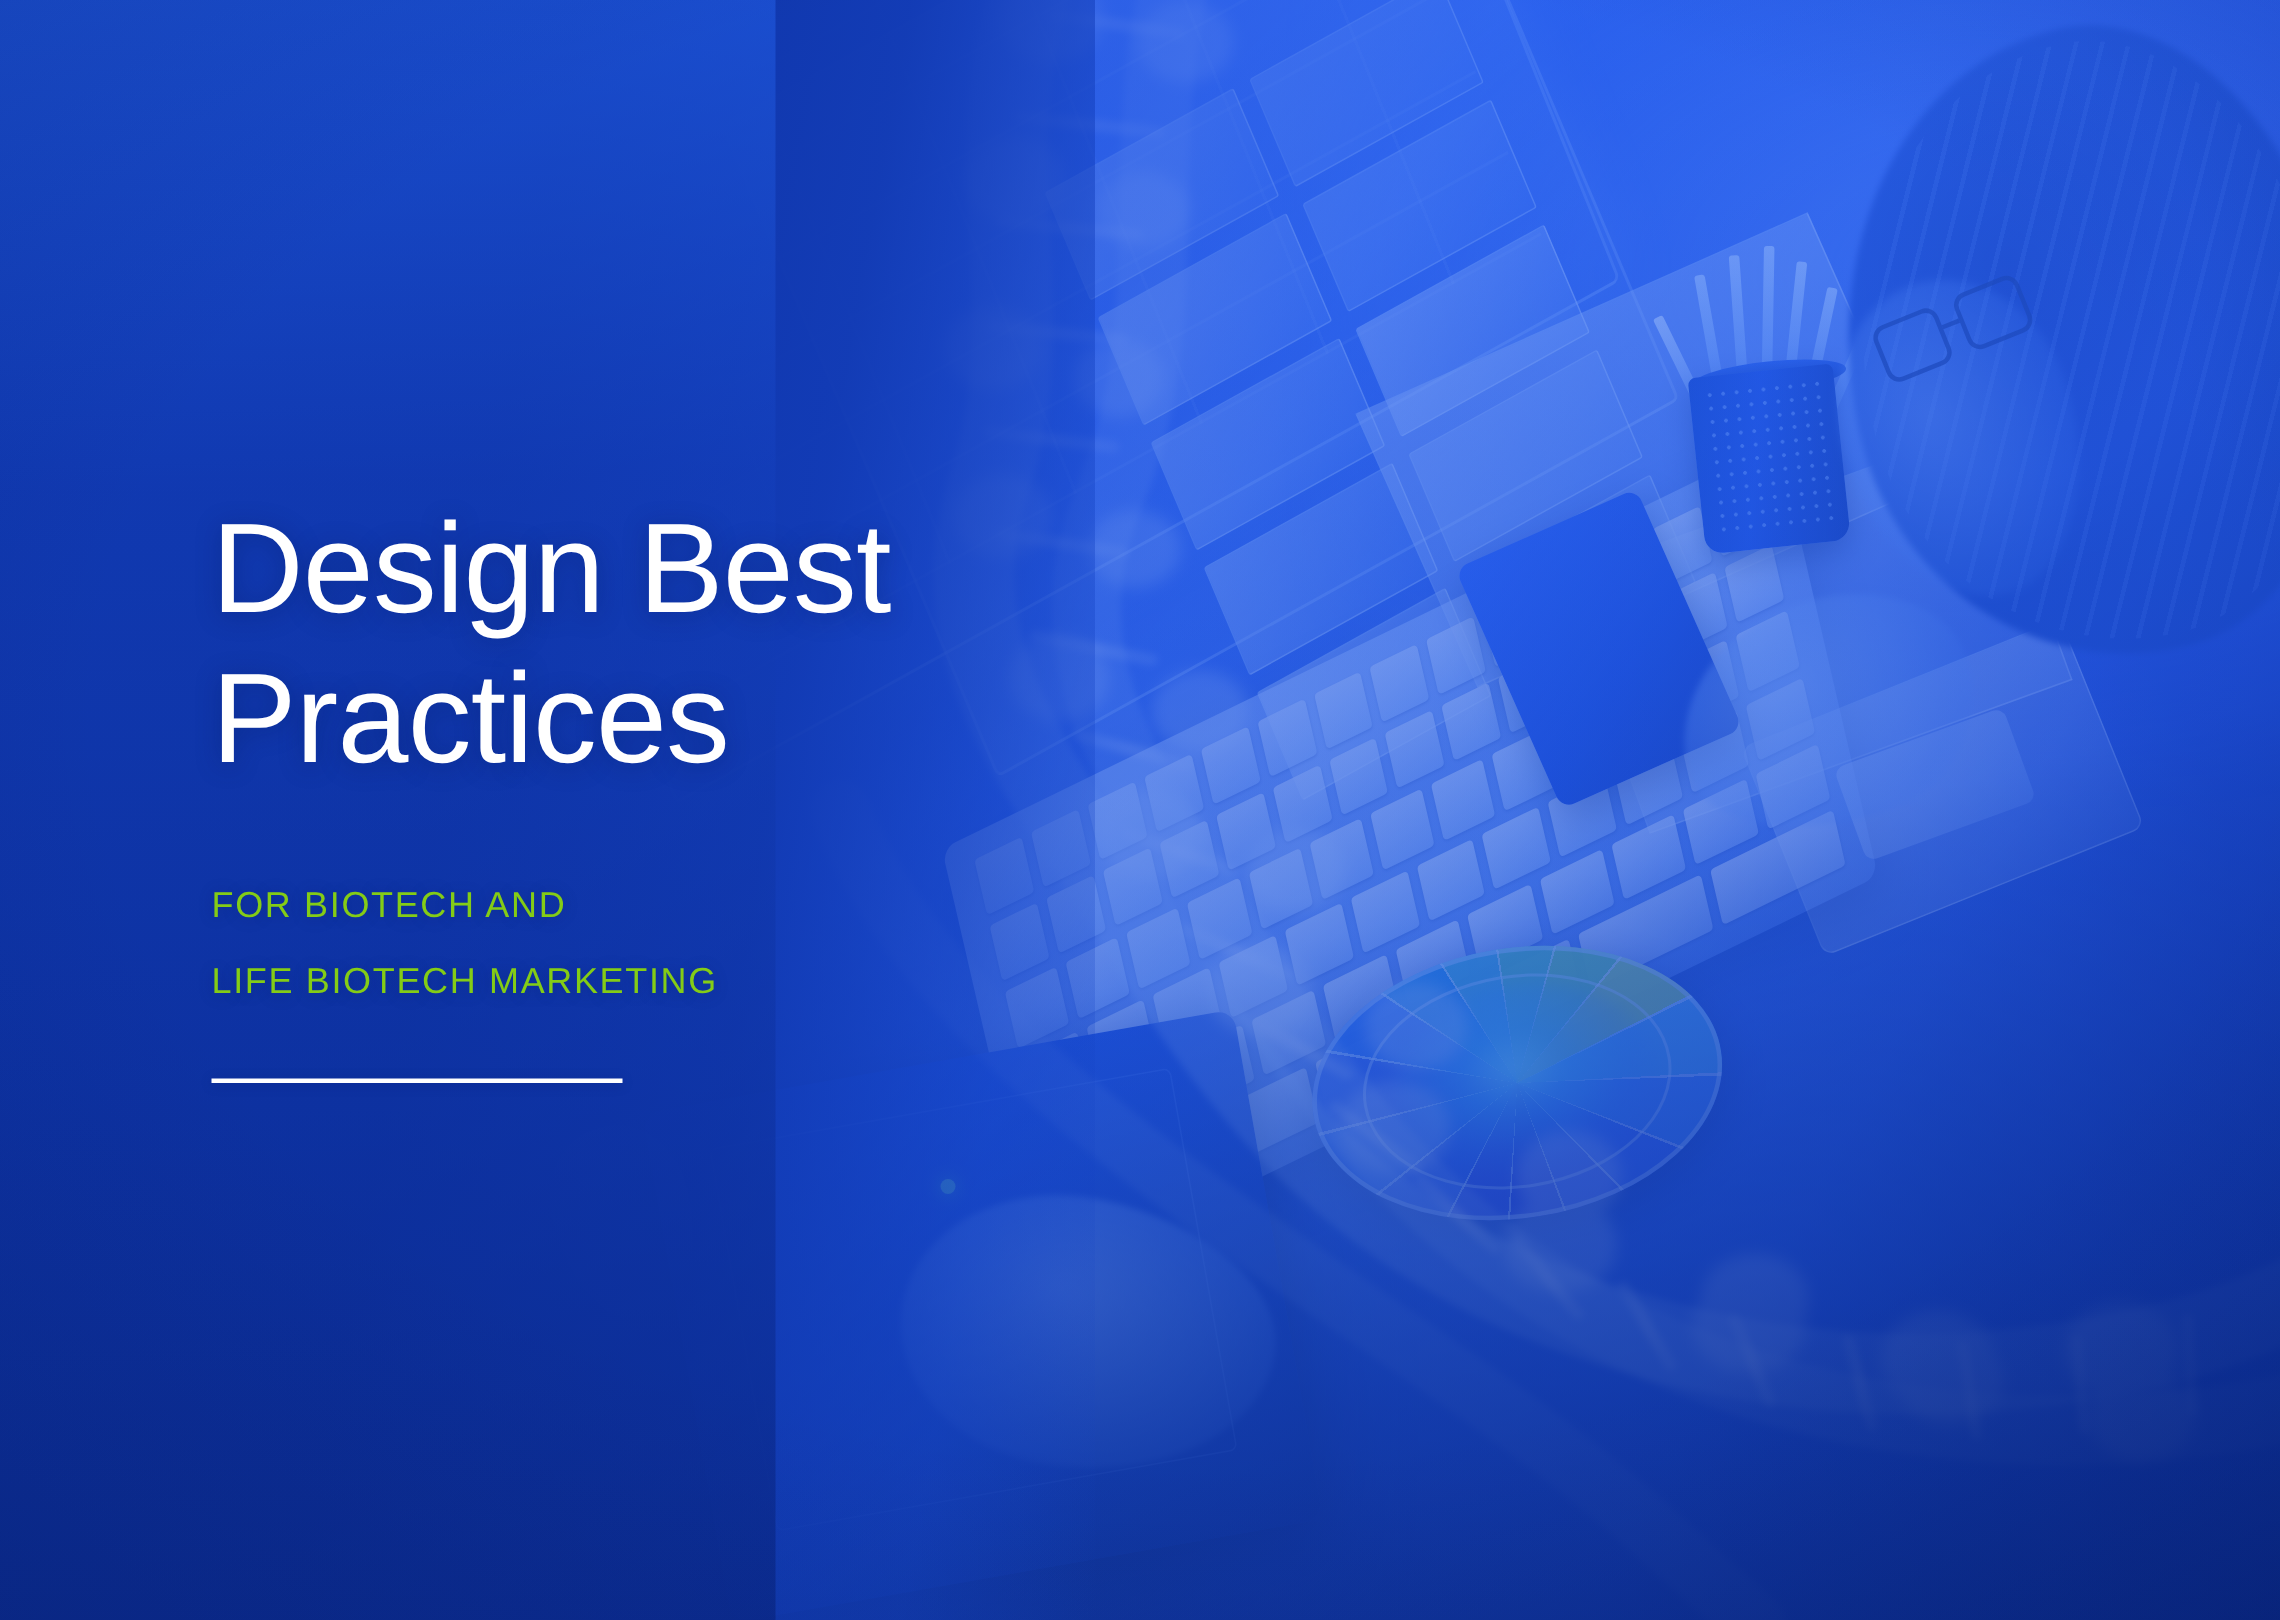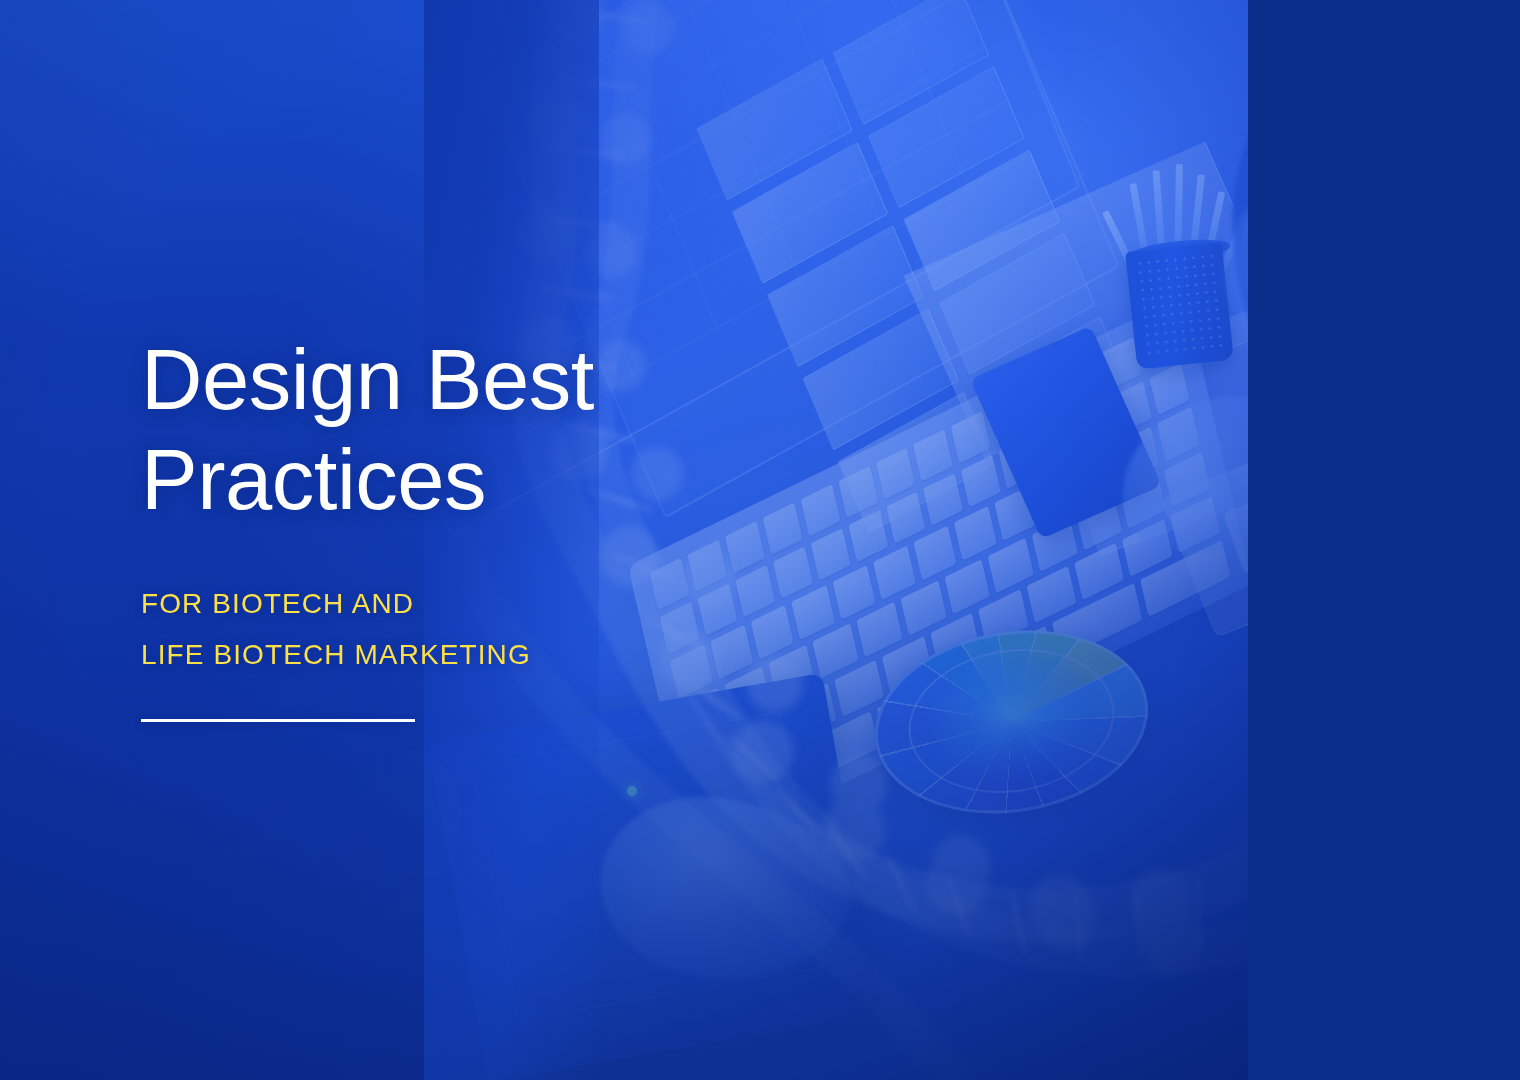--- a/index.html
+++ b/index.html
@@ -6,21 +6,21 @@
   * { margin:0; padding:0; box-sizing:border-box; }
   html, body {
     width:1520px; height:1080px;
     background:#0a2d8a; overflow:hidden;
     font-family:"Liberation Sans", sans-serif;
   }
 
   
   .slide {
     position:relative;
-    width:1248px; height:1080px;
+    width:1520px; height:1080px;
     overflow:hidden;
     background:#103bb0;
   }
 
   
   .photo-layer { position:absolute; inset:0; overflow:hidden; }
 
   
   .desk-base {
     position:absolute; inset:0;
@@ -325,22 +325,22 @@
     color:#ffffff;
     font-size:85px;
     line-height:100px;
     font-weight:300;
     letter-spacing:-0.5px;
     text-shadow:0 2px 16px rgba(4,22,86,.34);
     white-space:pre-line;
   }
   .subtitle-block { margin-top:48px; }
   .subtitle-line {
-    color:#fde047;
-    font-size:28px;
+    color:#84cc16;
+    font-size:24px;
     line-height:51px;
     font-weight:400;
     letter-spacing:1.1px;
     text-shadow:0 1px 10px rgba(4,22,86,.30);
   }
   .rule {
     margin-top:39px;
     width:274px; height:3px;
     background:#ffffff;
     box-shadow:0 1px 8px rgba(4,22,86,.26);

